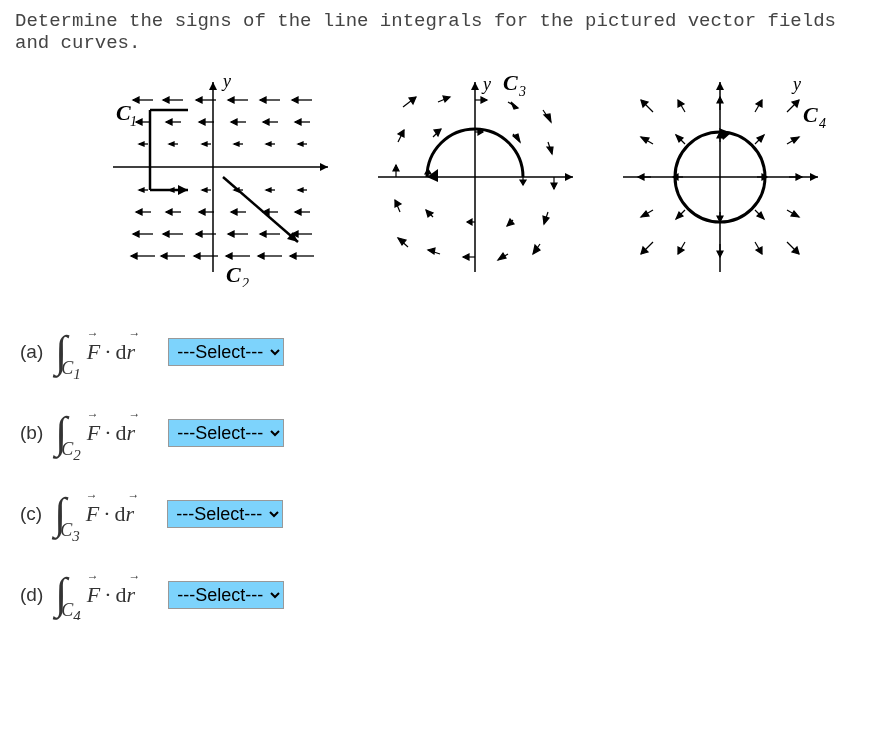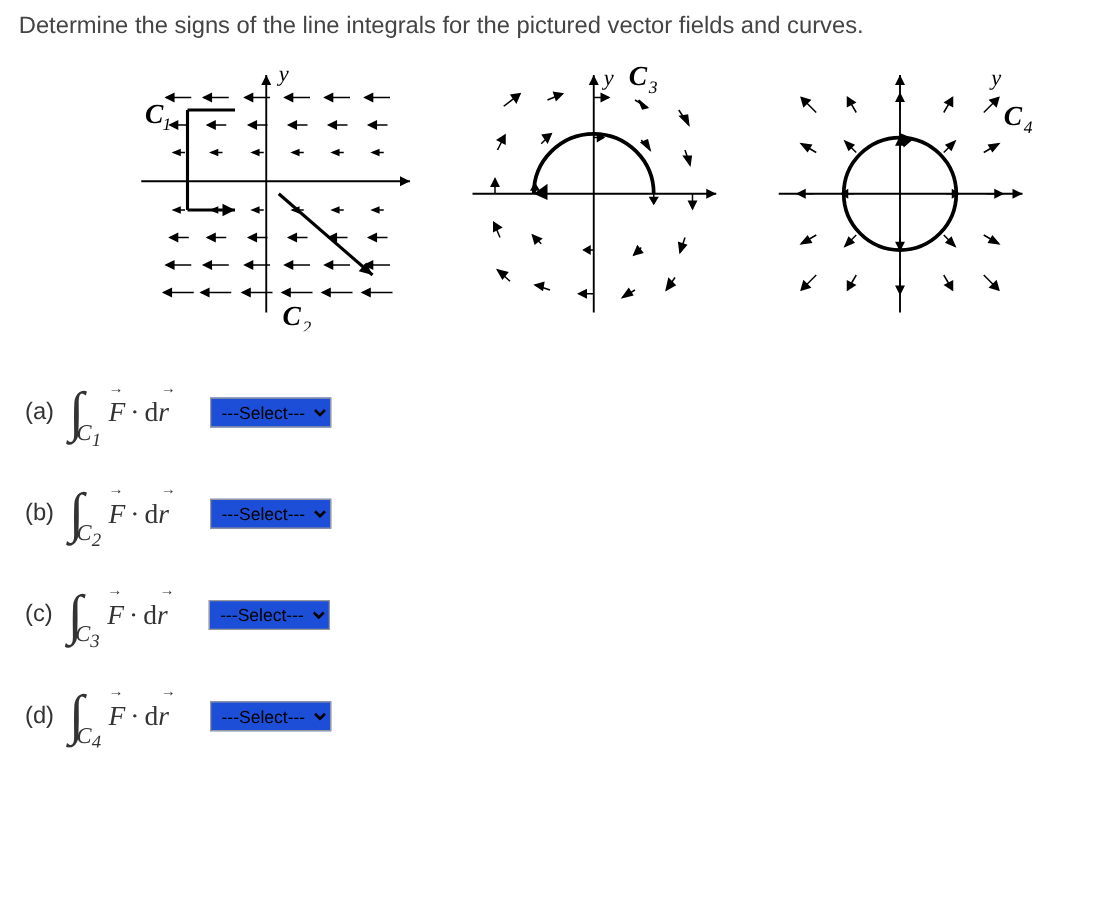--- a/index.html
+++ b/index.html
@@ -8,20 +8,21 @@
       padding: 10px 15px;
       color: #333;
       font-size: 18px;
       width: 875px;
       box-sizing: border-box;
     }
     .instruction {
       font-size: 19px;
       color: #444;
       margin-bottom: 18px;
+      font-family: Liberation Mono, monospace;
     }
     .diagrams {
       display: flex;
       gap: 30px;
       justify-content: center;
       margin-bottom: 50px;
       padding-left: 40px;
     }
     .questions {
       display: flex;
@@ -80,24 +81,24 @@
       position: absolute;
       top: -14px;
       left: 2px;
       font-size: 12px;
       font-style: normal;
     }
     .dot {
       margin: 0 4px;
     }
     select.answer {
-      font-size: 14px;
+      font-size: 18px;
       padding: 2px 4px;
       border: 1px solid #999;
-      background: #1d4ed8;
+      background: #7dd3fc;
       font-family: Arial, sans-serif;
     }
     svg text {
       font-family: 'Times New Roman', serif;
       font-style: italic;
     }
   </style>
 </head>
 <body>
 

